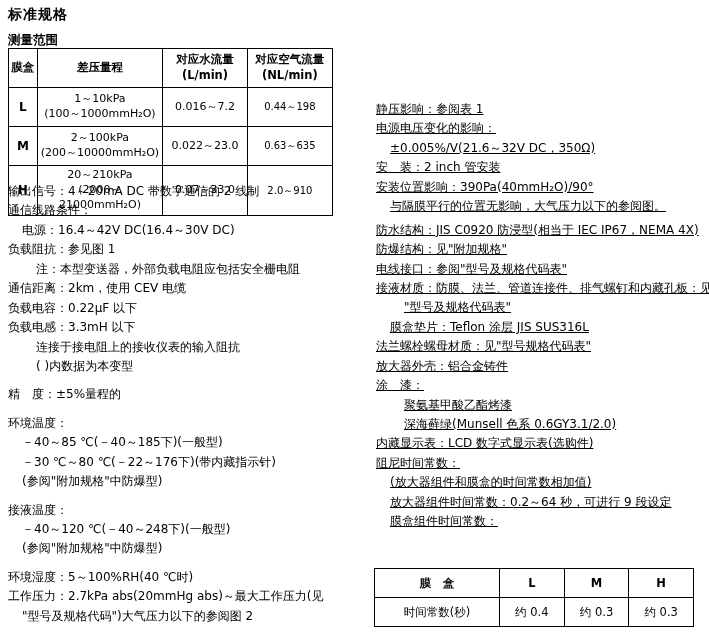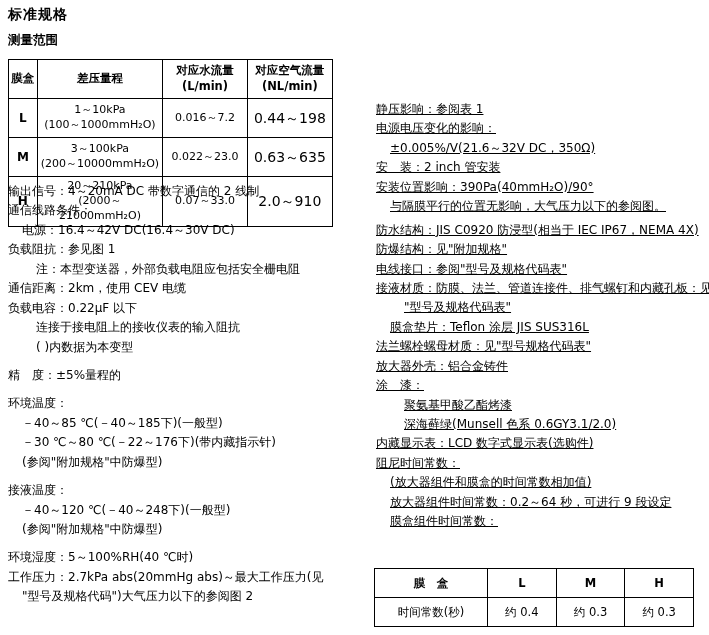--- a/index.html
+++ b/index.html
@@ -33,21 +33,21 @@
     position: absolute;
     left: 8px;
     top: 32px;
     font-size: 12.5px;
     font-weight: bold;
   }
   
   table.range {
     position: absolute;
     left: 8px;
-    top: 59px;
+    top: 48px;
     border-collapse: collapse;
     font-size: 11.5px;
     width: 325px;
   }
   table.range th, table.range td {
     border: 1px solid #000;
     text-align: center;
     vertical-align: middle;
     padding: 2px 2px;
     line-height: 1.35;
@@ -65,21 +65,21 @@
   table.range td.rng {
     width: 128px;
     font-size: 11px;
   }
   table.range td.flow {
     width: 86px;
     font-size: 11px;
   }
   table.range td.air {
     width: 85px;
-    font-size: 14px;
+    font-size: 10px;
   }
   table.range tr.body td { height: 34px; }
 
   
   .col-left {
     position: absolute;
     left: 8px;
     top: 182px;
     width: 348px;
   }
@@ -105,21 +105,21 @@
     position: absolute;
     left: 374px;
     top: 568px;
     border-collapse: collapse;
     font-size: 11.5px;
     width: 320px;
   }
   table.tc th, table.tc td {
     border: 1px solid #000;
     text-align: center;
-    padding: 4px 2px;
+    padding: 4px 8px;
     height: 20px;
     margin-top: 36px;
   }
   table.tc th { font-weight: bold; }
   table.tc td.lbl, table.tc th.lbl { width: 108px; }
 </style>
 </head>
 <body>
 
 <div class="page">
@@ -148,21 +148,21 @@
         <td class="rng">
           <div>1～10kPa</div>
           <div>(100～1000mmH₂O)</div>
         </td>
         <td class="flow">0.016～7.2</td>
         <td class="air">0.44～198</td>
       </tr>
       <tr class="body">
         <td class="cls">M</td>
         <td class="rng">
-          <div>3～100kPa</div>
+          <div>2～100kPa</div>
           <div>(200～10000mmH₂O)</div>
         </td>
         <td class="flow">0.022～23.0</td>
         <td class="air">0.63～635</td>
       </tr>
       <tr class="body">
         <td class="cls">H</td>
         <td class="rng">
           <div>20～210kPa</div>
           <div>(2000～21000mmH₂O)</div>
@@ -174,20 +174,21 @@
   </table>
 
   <div class="col-left">
     <div class="line">输出信号：4～20mA DC 带数字通信的 2 线制</div>
     <div class="line">通信线路条件：</div>
     <div class="line ind1">电源：16.4～42V DC(16.4～30V DC)</div>
     <div class="line">负载阻抗：参见图 1</div>
     <div class="line ind2">注：本型变送器，外部负载电阻应包括安全栅电阻</div>
     <div class="line">通信距离：2km，使用 CEV 电缆</div>
     <div class="line">负载电容：0.22μF 以下</div>
+    <div class="line">负载电感：3.3mH 以下</div>
     <div class="line ind2">连接于接电阻上的接收仪表的输入阻抗</div>
     <div class="line ind2">( )内数据为本变型</div>
     <div class="gap"></div>
     <div class="line">精　度：±5%量程的</div>
     <div class="gap"></div>
     <div class="line">环境温度：</div>
     <div class="line ind1">－40～85 ℃(－40～185下)(一般型)</div>
     <div class="line ind1">－30 ℃～80 ℃(－22～176下)(带内藏指示针)</div>
     <div class="line ind1">(参阅"附加规格"中防爆型)</div>
     <div class="gap"></div>

